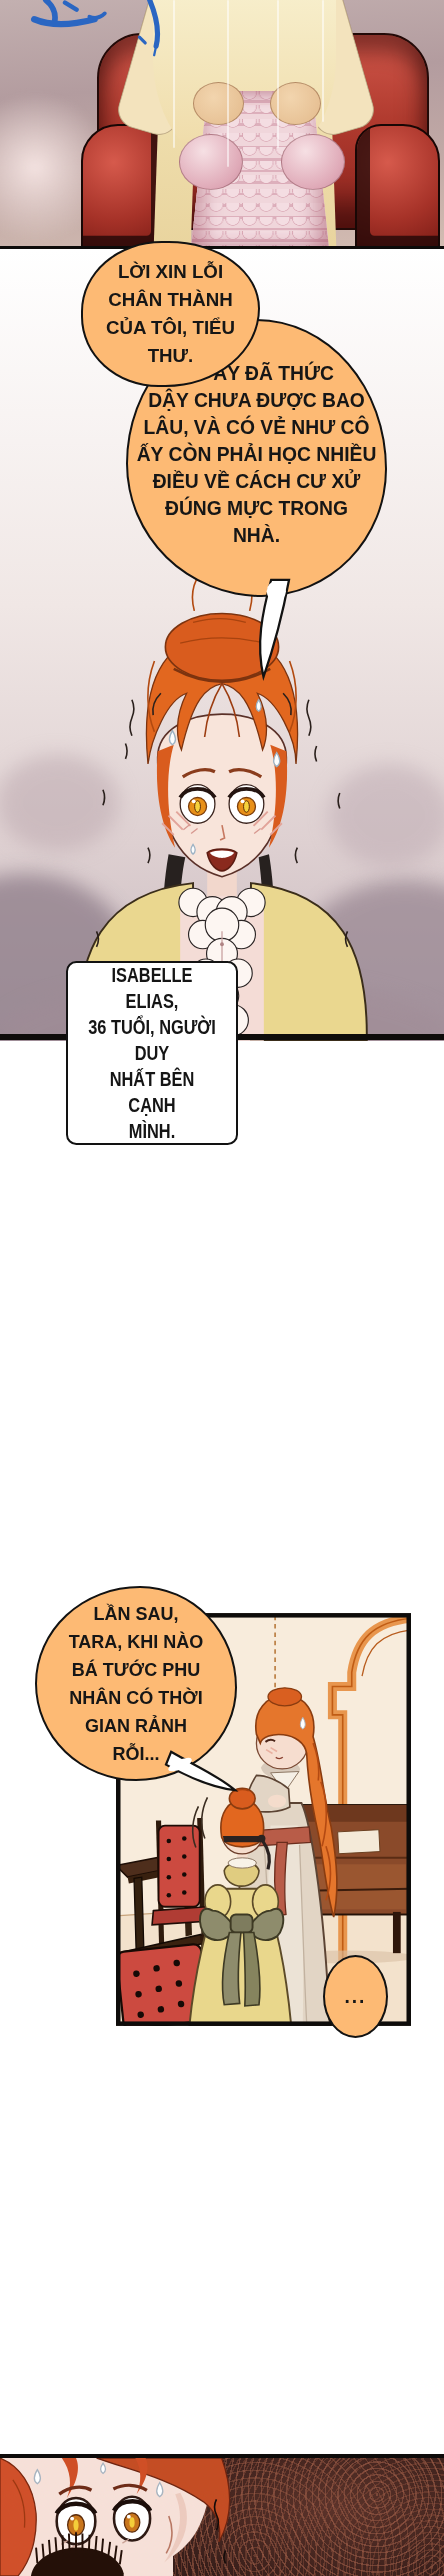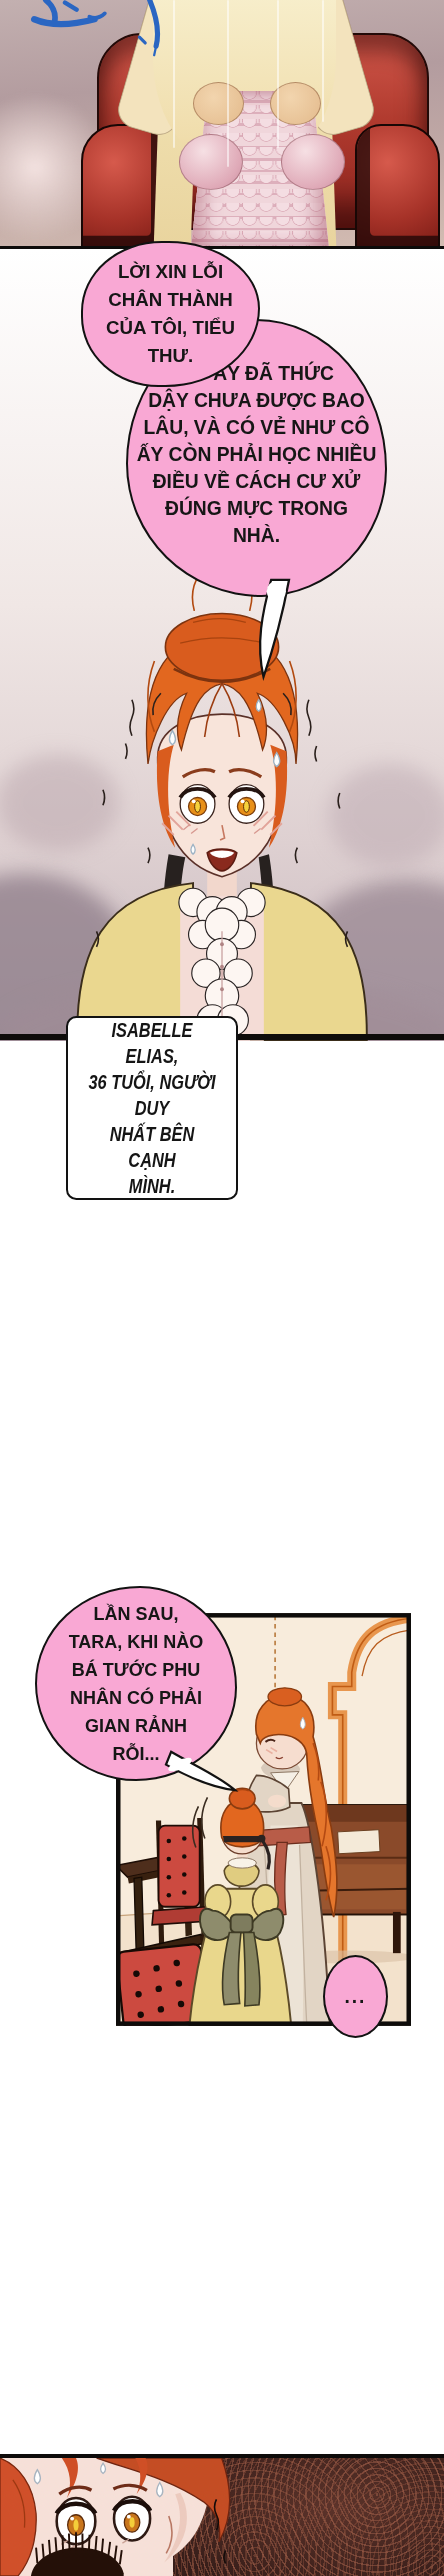--- a/index.html
+++ b/index.html
@@ -45,38 +45,38 @@
   .p1-puff{position:absolute;top:134px;width:62px;height:54px;border-radius:50%;
            background:radial-gradient(circle at 38% 30%,#f6e0e4,#dfa9b7 70%,#c88da0);border:1.3px solid rgba(110,50,60,.4);}
   .p1-puff.l{left:179px;}
   .p1-puff.r{left:281px;}
   .p1-streak{position:absolute;top:0;width:1.9px;height:148px;background:rgba(255,255,255,.55);border-radius:1.3px;}
 
   
   .portrait-border{position:absolute;left:0;top:1034px;width:444px;height:5.8px;background:#0e0c0a;}
 
   
-  .bubble{position:absolute;background:#f9a8d4;border:2.3px solid #121212;color:#161616;
+  .bubble{position:absolute;background:#fdba74;border:2.3px solid #121212;color:#161616;
           display:flex;align-items:center;justify-content:center;text-align:center;
           font-weight:bold;white-space:pre-line;}
   .bubble1{left:81px;top:241px;width:175px;height:142px;font-size:18.7px;line-height:28px;
            border-radius:47% 53% 55% 45% / 50% 48% 56% 50%;}
   .bubble2{left:126px;top:319px;width:261px;height:278px;font-size:19.3px;line-height:27px;
            border-radius:50% 50% 48% 52% / 52% 54% 46% 48%;padding-bottom:6.4px;box-sizing:border-box;}
   .bubble3{left:35px;top:1586px;width:198px;height:191px;font-size:18px;line-height:28px;
            border-radius:52% 48% 50% 50% / 50% 52% 48% 50%;}
   .bubble-ellipsis{left:323px;top:1955px;width:61px;height:79px;border-radius:50%;
            font-size:19.3px;letter-spacing:1.9px;line-height:58px;}
 
   
   .caption{position:absolute;background:#fff;border:2.6px solid #121212;border-radius:10.3px;
            display:flex;align-items:center;justify-content:center;text-align:center;color:#151515;}
   .caption .inner{transform:scaleX(.78);font-weight:700;white-space:pre-line;
                   font-size:21px;line-height:26px;letter-spacing:0;}
-  .caption1{left:66px;top:1016px;width:168px;height:180px;font-style:italic;}
+  .caption1{left:66px;top:961px;width:168px;height:180px;}
   .caption2{left:209px;top:1090px;width:189px;height:185px;}
 
   
   .panel-bottom{position:absolute;left:0;top:2454px;width:444px;height:122px;overflow:hidden;
                 box-sizing:border-box;border-top:4.5px solid #0d0b0a;background:#f6e0d8;}
   .swirl{position:absolute;left:173px;top:0;width:272px;height:122px;
          background-color:#43251f;
          background-image:
            repeating-radial-gradient(circle at 75% 30%, rgba(155,92,72,.55) 0 1.3px, rgba(0,0,0,0) 1.3px 6.4px),
            repeating-radial-gradient(circle at 30% 80%, rgba(150,88,66,.45) 0 1.3px, rgba(0,0,0,0) 1.3px 7.7px),
@@ -410,21 +410,21 @@
     <div class="inner">ISABELLE ELIAS,
 36 TUỔI, NGƯỜI DUY
 NHẤT BÊN CẠNH
 MÌNH.</div>
   </div>
 
   <div class="bubble bubble3">
     <span>LẦN SAU,
 TARA, KHI NÀO
 BÁ TƯỚC PHU
-NHÂN CÓ PHẢI
+NHÂN CÓ THỜI
 GIAN RẢNH
 RỖI...</span>
   </div>
   <svg class="abs" style="left:162px;top:1748px;" width="77" height="46" viewBox="0 0 120 72">
     <path d="M14,6 C48,26 86,42 114,66 C78,62 38,44 6,26 Z" fill="#fff" stroke="#121212" stroke-width="3.5"></path>
     <ellipse cx="28" cy="26" rx="20" ry="7" fill="#fff" transform="rotate(-25 28 26)"></ellipse>
   </svg>
 
   <div class="bubble bubble-ellipsis">
     <span>...</span>

